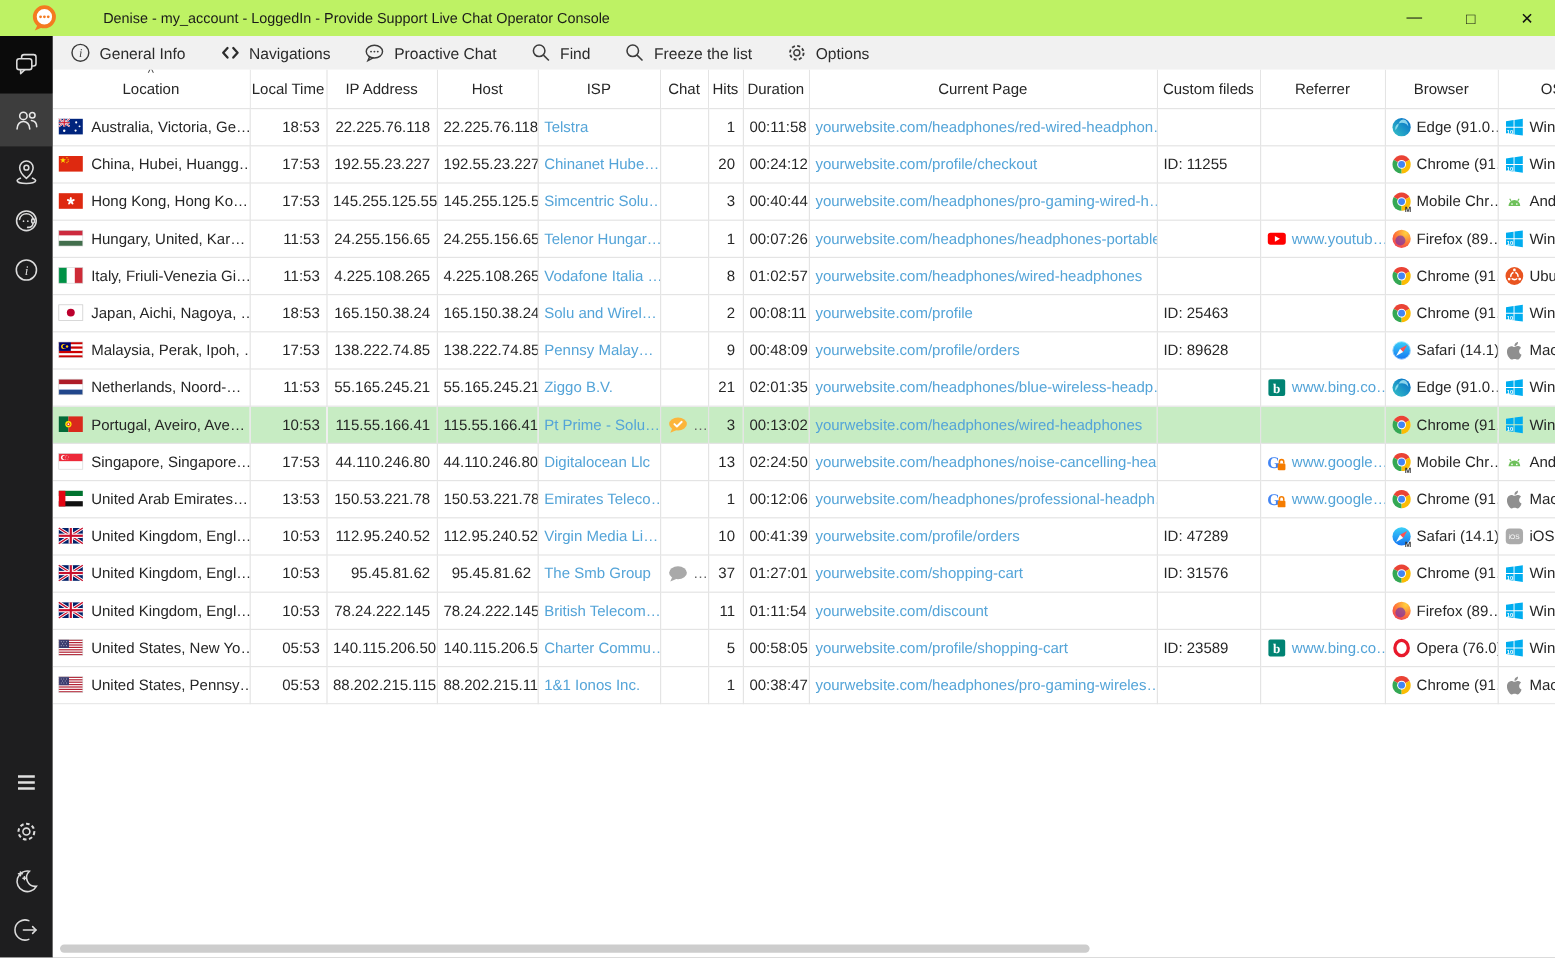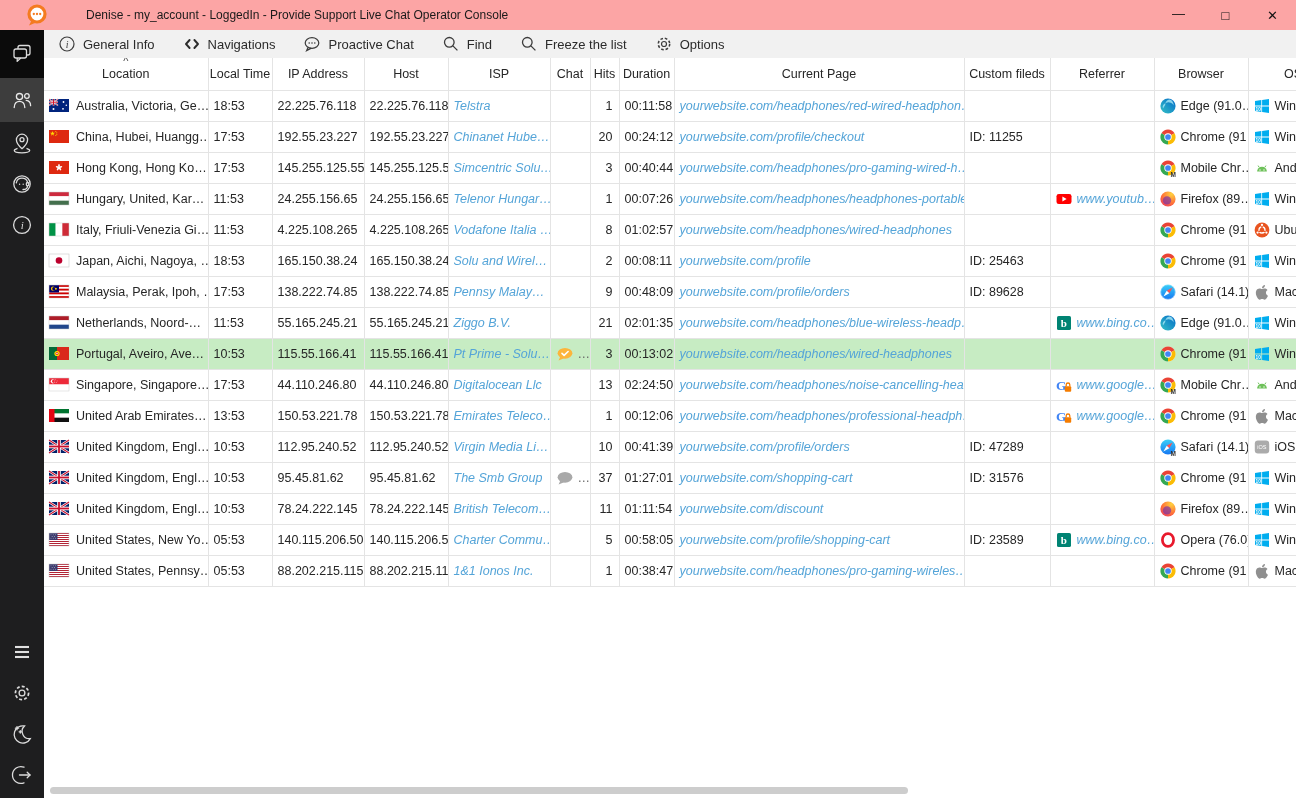--- a/index.html
+++ b/index.html
@@ -2,21 +2,21 @@
 <html style="--link-blue: #54a4d8; --row-highlight: #c7ecc3; --sidebar-bg: #1e1e1f; --toolbar-bg: #f1f1f1; --grid-line: #e4e4e4; --brand-orange: #f47b20;"><head>
 <meta charset="utf-8">
 <style>
   html,body { margin:0; padding:0; }
   body {
     width:1296px; height:798px; overflow:hidden; position:relative;
     font-family:"Liberation Sans", sans-serif; background:#fff;
     box-shadow: inset 0 0 0 1px #9a9a9a;
   }
   
-  .titlebar { height:30px; display:flex; align-items:center; background:#fca5a5; }
+  .titlebar { height:30px; display:flex; align-items:center; background:#bef264; }
   .logo { margin-left:26px; display:flex; align-items:center; }
   .title-text { margin-left:38px; font-size:12px; color:#1a1a1a; white-space:nowrap; }
   .win-controls { margin-left:auto; display:flex; height:30px; }
   .win-btn { width:47px; height:30px; display:flex; align-items:center; justify-content:center;
              font-size:13px; color:#111; cursor:default; }
   .win-btn.min span { position:relative; top:-2px; }
   
   .main { display:flex; height:768px; }
   .sidebar { width:44px; background:var(--sidebar-bg,#1e1e1f); display:flex; flex-direction:column; flex:none; }
   .side-tile { height:41px; display:flex; align-items:center; justify-content:center; cursor:pointer; }
@@ -31,24 +31,24 @@
   
   .table-wrap { position:relative; overflow:hidden; }
   table { border-collapse:collapse; table-layout:fixed; width:1294px; font-size:12.5px; color:#262626; background:#fff; }
   th { height:30px; font-weight:400; font-size:12.5px; color:#262626; text-align:center;
        border-right:1px solid var(--grid-line,#e4e4e4); border-bottom:1px solid var(--grid-line,#e4e4e4);
        position:relative; background:#fff; white-space:nowrap; overflow:hidden; }
   td { height:30px; padding:0 5px; border-right:1px solid var(--grid-line,#e4e4e4);
        border-bottom:1px solid var(--grid-line,#e4e4e4); white-space:nowrap; overflow:hidden; }
   tr.highlighted td { background:var(--row-highlight,#c7ecc3); }
   .sort-caret { position:absolute; top:-3px; left:50%; transform:translateX(-50%); font-size:11px; color:#444; }
-  .cell-local_time, .cell-ip, .cell-host { text-align:left;margin-left:44px; }
+  .cell-local_time, .cell-ip, .cell-host { text-align:right;margin-left:44px; }
   .cell-hits { text-align:right; padding-right:6px; }
   .cell-duration { padding-right:6px; }
-  .link { color:var(--link-blue,#54a4d8); cursor:pointer;font-style:italic; }
+  .link { color:var(--link-blue,#54a4d8); cursor:pointer; }
   .flag svg { vertical-align:-2px; margin-right:7px; }
   .ric svg { vertical-align:-4px; margin-right:5px; }
   .chat-ic svg { vertical-align:-4px; }
   .chat-more { color:#666; margin-left:4px; }
   
   .hscroll-track { position:absolute; left:2px; right:2px; bottom:2px; height:11px; background:transparent; }
   .hscroll-thumb { position:absolute; left:4px; bottom:2px; width:858px; height:7px; background:#cdcdcd; border-radius:4px; cursor:pointer; }
   svg text { user-select:none; }
 </style>
 </head>

